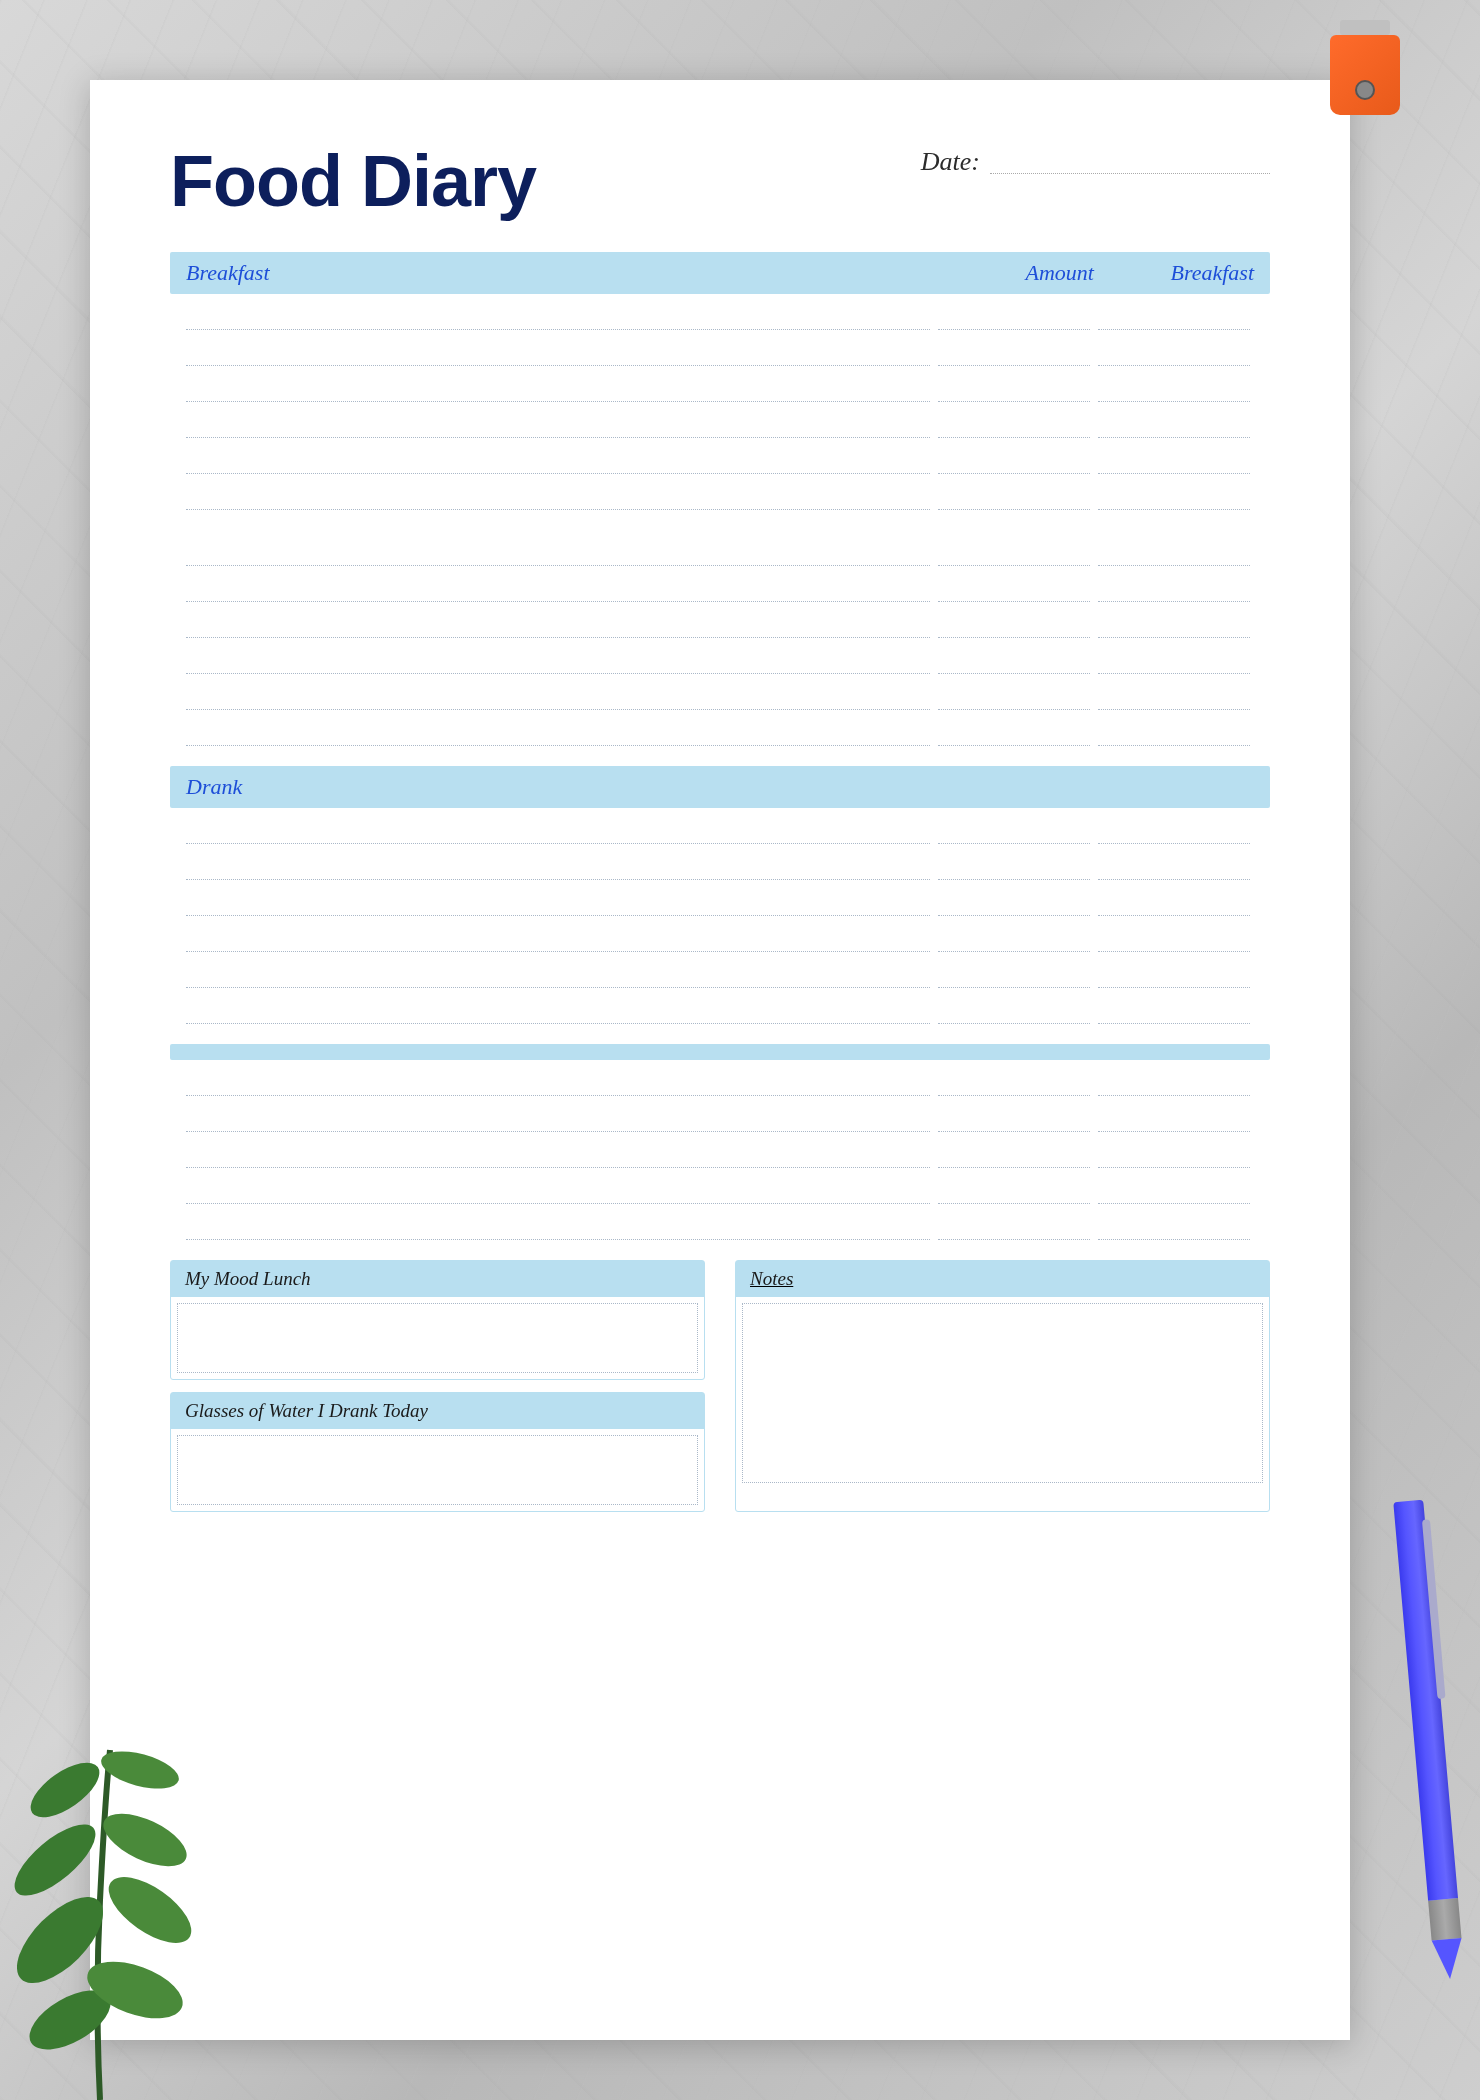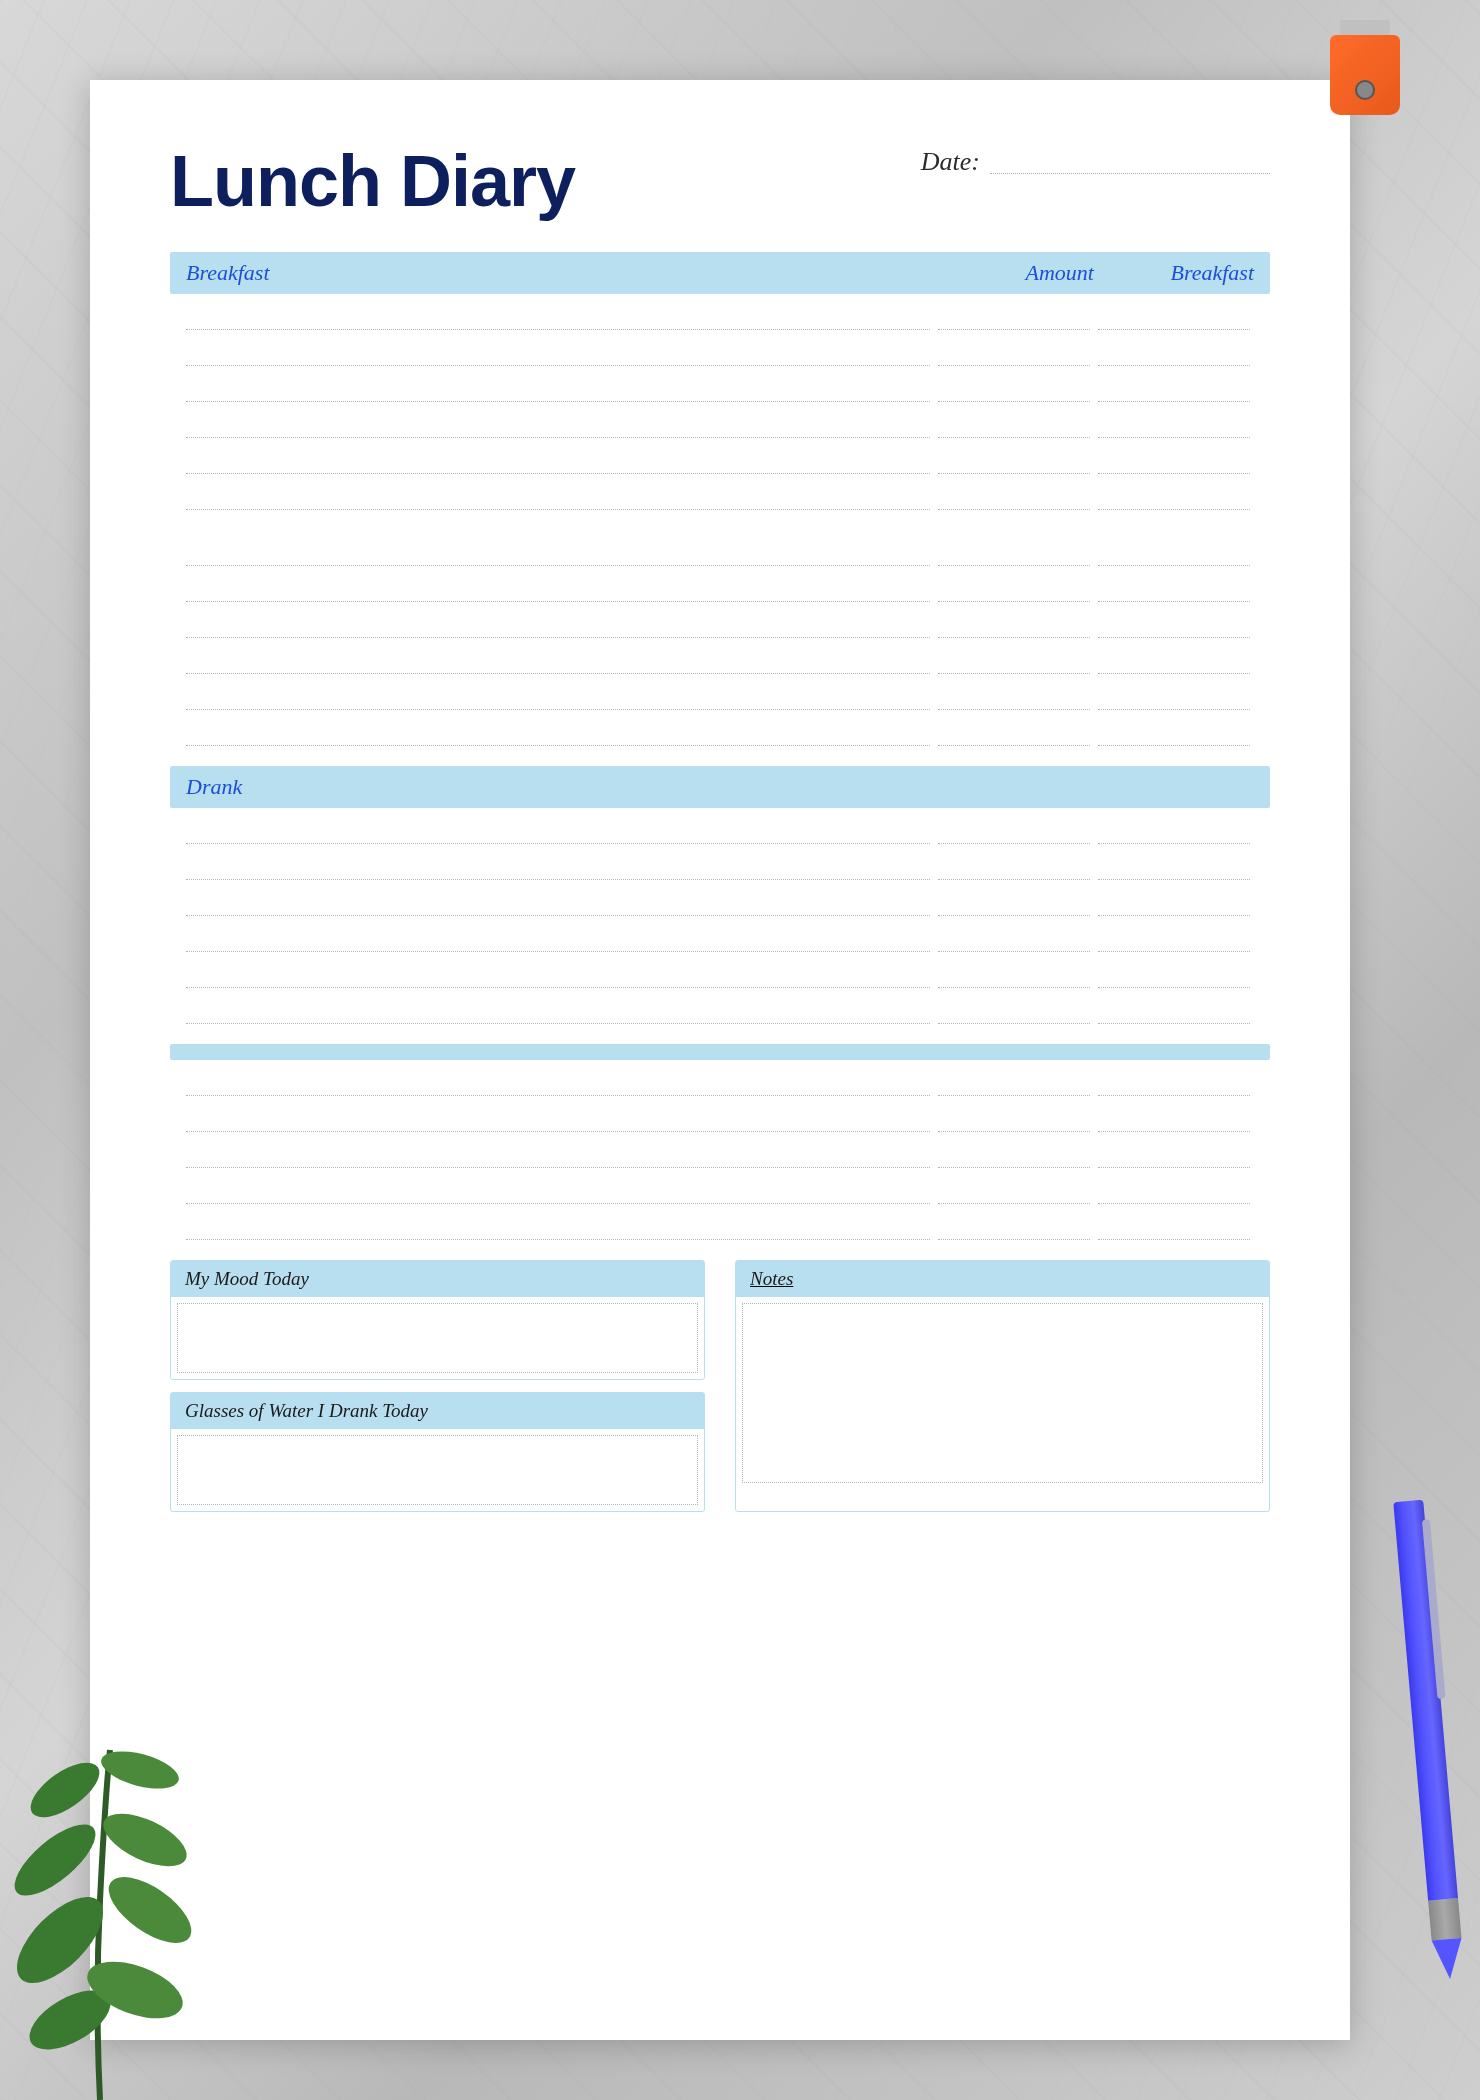--- a/index.html
+++ b/index.html
@@ -311,21 +311,21 @@
     <ellipse cx="55" cy="160" rx="50" ry="20" fill="#3a7a30" transform="rotate(-40, 55, 160)"></ellipse>
     <ellipse cx="145" cy="140" rx="45" ry="20" fill="#4a8a3a" transform="rotate(25, 145, 140)"></ellipse>
     <ellipse cx="65" cy="90" rx="40" ry="18" fill="#3a7a30" transform="rotate(-35, 65, 90)"></ellipse>
     <ellipse cx="140" cy="70" rx="40" ry="16" fill="#4a8a3a" transform="rotate(15, 140, 70)"></ellipse>
   </svg>
 </div>
 
 <div class="page">
 
   <div class="header">
-    <h1 class="title">Lunch Diary</h1>
+    <h1 class="title">Food Diary</h1>
     <div class="date-area">
       <span class="date-label">Date:</span>
       <div class="date-line"></div>
     </div>
   </div>
 
   <div class="food-table">
     <div class="table-header-row">
       <span class="col-header">Breakfast</span>
       <span class="col-header right">Amount</span>
@@ -472,21 +472,21 @@
           <div class="food-cell"></div>
         </div>
     </div>
   </div>
 
   <div class="bottom-grid">
 
     <div class="bottom-left">
       <div class="mini-section">
         <div class="mini-section-header">
-          <span class="mini-section-header-label">My Mood Today</span>
+          <span class="mini-section-header-label">My Mood Lunch</span>
         </div>
         <div class="mini-section-body"></div>
       </div>
 
       <div class="mini-section">
         <div class="mini-section-header">
           <span class="mini-section-header-label">Glasses of Water I Drank Today</span>
         </div>
         <div class="mini-section-body"></div>
       </div>

